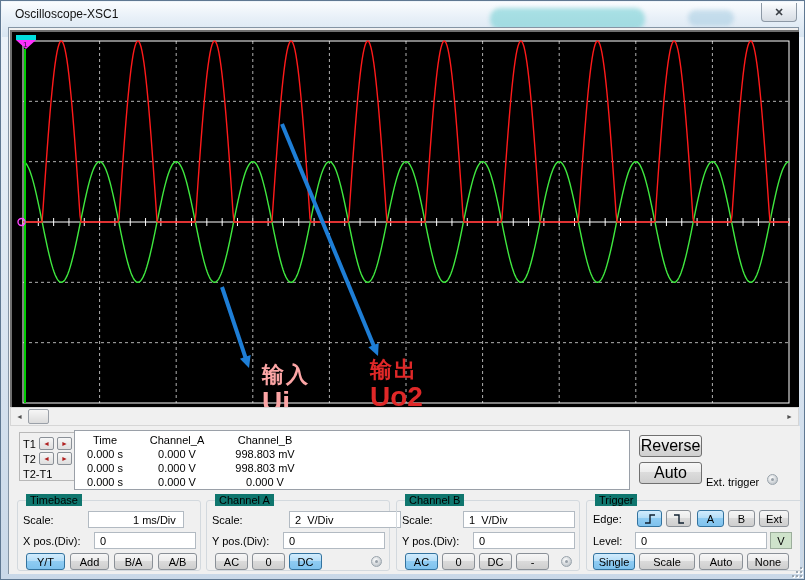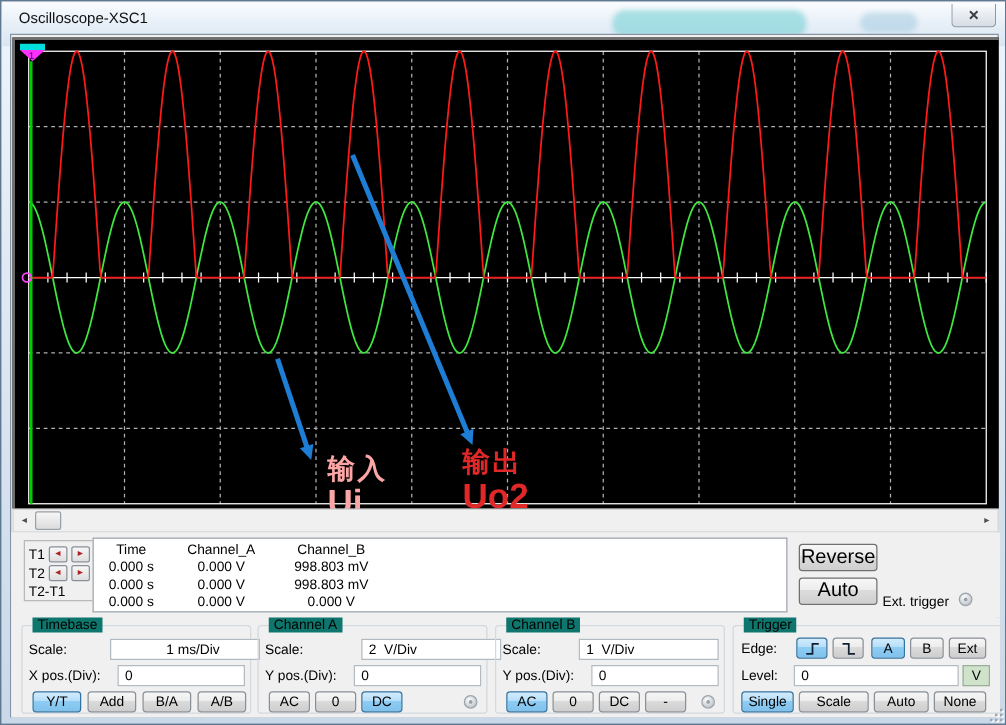--- a/index.html
+++ b/index.html
@@ -216,21 +216,21 @@
       <div class="btn64" style="left:630px;top:36px;">Auto</div>
       <span class="ext-label" style="left:697px;top:50px;">Ext. trigger</span>
       <div class="led" style="left:758px;top:48px;"></div>
     </div>
 
     <div class="controls">
 
       <div class="grp" style="left:8px;width:184px;">
         <span class="lg">Timebase</span>
         <span class="flabel" style="left:5px;top:13px;">Scale:</span>
-        <div class="field" style="left:70px;top:10px;width:120px;padding-left:44px;">1 ms/Div</div>
+        <div class="field" style="left:70px;top:10px;width:96px;padding-left:44px;">1 ms/Div</div>
         <span class="flabel" style="left:5px;top:34px;">X pos.(Div):</span>
         <div class="field" style="left:76px;top:31px;width:102px;">0</div>
         <div class="b on" style="left:8px;top:52px;width:39px;">Y/T</div>
         <div class="b" style="left:52px;top:52px;width:39px;text-align:center;">Add</div>
         <div class="b" style="left:96px;top:52px;width:39px;">B/A</div>
         <div class="b" style="left:140px;top:52px;width:39px;">A/B</div>
       </div>
 
       <div class="grp" style="left:197px;width:184px;">
         <span class="lg">Channel A</span>

